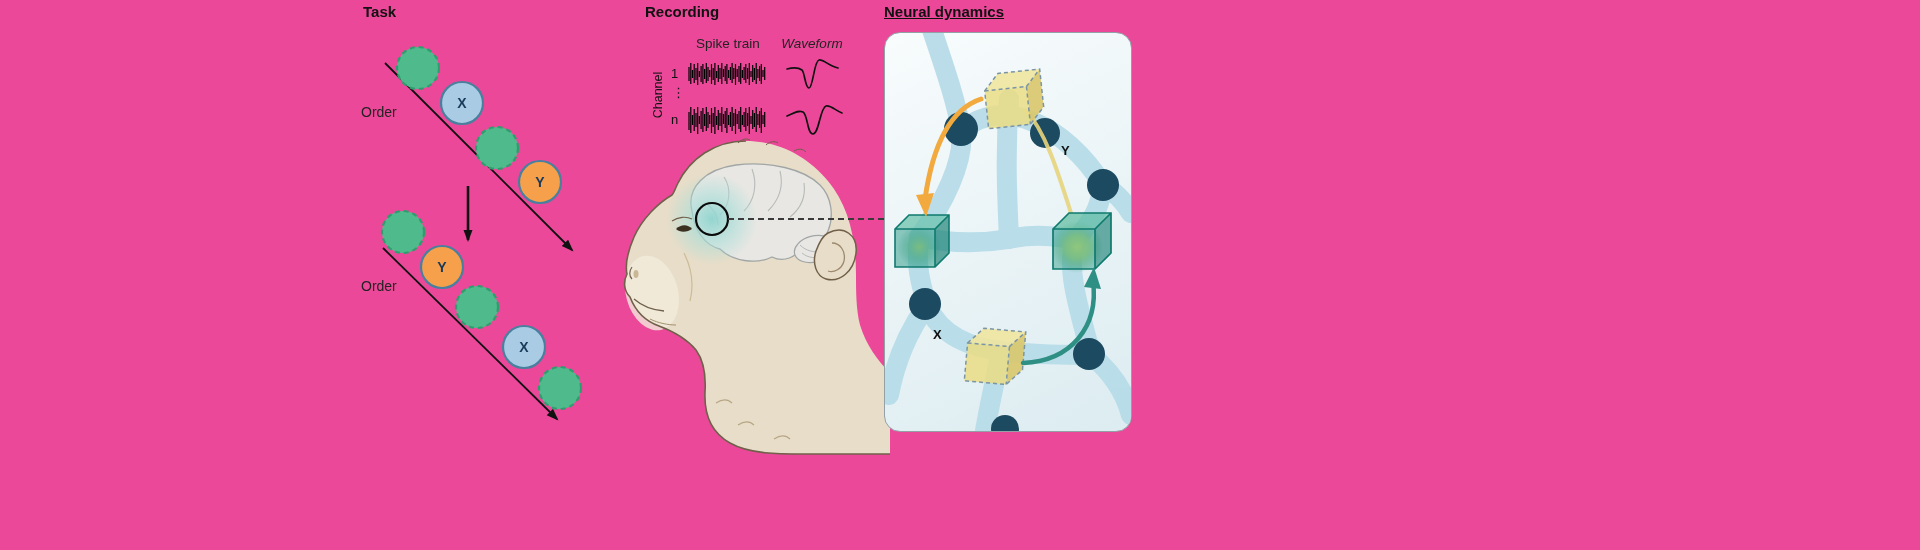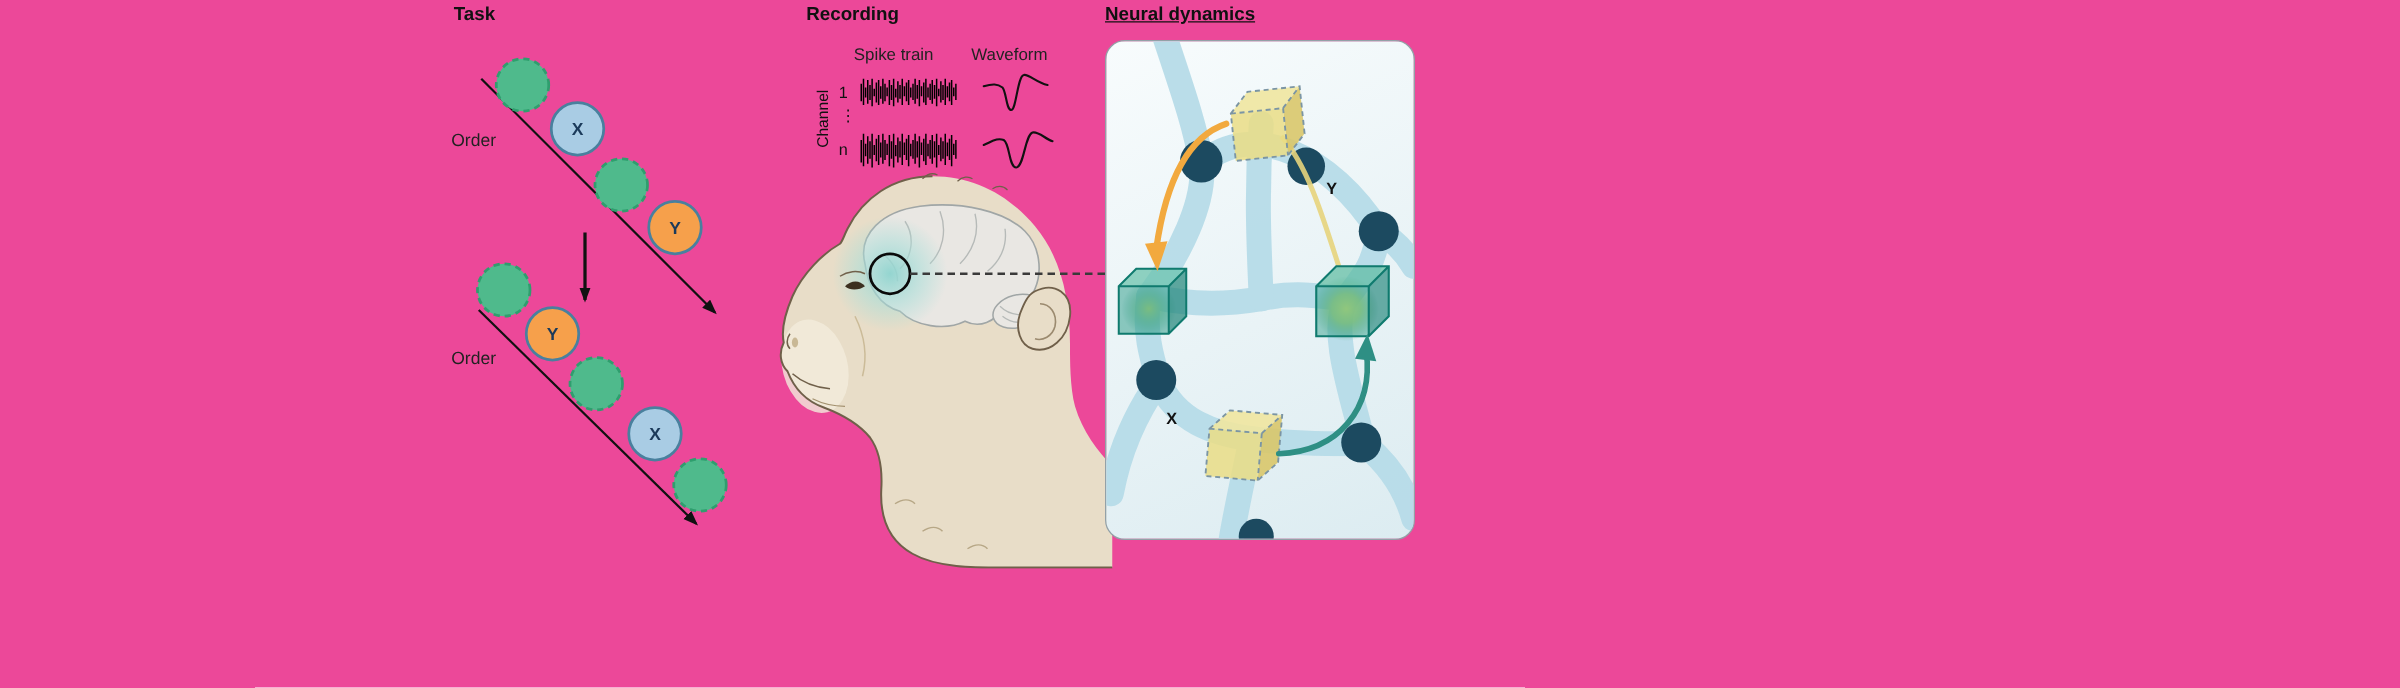--- a/index.html
+++ b/index.html
@@ -1,21 +1,21 @@
 <!DOCTYPE html>
 <html><head>
 <meta charset="utf-8">
 <style>
   html,body{margin:0;padding:0;background:#ffffff;}
   #fig{position:relative;width:1920px;height:550px;background:#ec4899;
        font-family:"Liberation Sans",sans-serif;overflow:hidden;}
   .abs{position:absolute;}
   .panel-title{font-size:15px;font-weight:bold;color:#111;white-space:nowrap;}
   .order{font-size:14px;color:#222;}
-  .collbl{font-size:13.5px;color:#222;text-align:left;}
+  .collbl{font-size:13.5px;color:#222;text-align:center;}
   .chnum{font-size:13px;color:#111;}
   .dots{font-size:13px;color:#111;line-height:1;}
   .channel{font-size:12.5px;color:#111;transform:rotate(-90deg);transform-origin:center;text-align:center;}
   #neural-panel{left:884px;top:32px;width:246px;height:398px;
        border:1.5px solid #93a1a7;border-radius:16px;
        background:linear-gradient(155deg,#f8fcfd 0%,#e9f3f6 55%,#dcecf1 100%);
        overflow:hidden;}
   .dash-line{border-top:2px dashed #3a3a3a;height:0;}
   svg{display:block;}
   svg text{font-family:"Liberation Sans",sans-serif;}
@@ -58,21 +58,21 @@
       <circle cx="82" cy="237" r="21" fill="#f6a04b" stroke="#49809e" stroke-width="2.2"></circle>
       <text x="82" y="242" text-anchor="middle" font-size="14" font-weight="bold" fill="#1b3a5a">Y</text>
       <circle cx="117" cy="277" r="21" fill="#4fba8c" stroke="#2f9e6e" stroke-width="2.2" stroke-dasharray="5 4"></circle>
       <circle cx="164" cy="317" r="21" fill="#a9cce4" stroke="#49809e" stroke-width="2.2"></circle>
       <text x="164" y="322" text-anchor="middle" font-size="14" font-weight="bold" fill="#1b3a5a">X</text>
       <circle cx="200" cy="358" r="21" fill="#4fba8c" stroke="#2f9e6e" stroke-width="2.2" stroke-dasharray="5 4"></circle>
     </g>
   </svg>
 
   <div class="abs collbl" style="left:683px;top:36px;width:90px;">Spike train</div>
-  <div class="abs collbl" style="left:777px;top:36px;width:70px;">Waveform</div>
+  <div class="abs collbl" style="left:777px;top:36px;width:70px;font-style:italic;">Waveform</div>
 
   <div class="abs channel" style="left:630px;top:88px;width:56px;">Channel</div>
   <div class="abs chnum" style="left:671px;top:66px;">1</div>
   <div class="abs dots" style="left:672px;top:86px;">⋮</div>
   <div class="abs chnum" style="left:671px;top:112px;">n</div>
 
   <svg class="abs" style="left:688px;top:62px;" width="80" height="26" viewBox="0 0 80 26">
     <path stroke="#000" stroke-width="1.2" fill="none" d="M1 5V19M2.8 1V22M4.5 8V16M6.2 2V21M8 6V18M9.7 1V23M11.4 9V15M13.1 4V20M14.9 2V22M16.6 7V17M18.3 1V21M20 5V19M21.7 8V15M23.5 2V22M25.2 6V18M26.9 1V23M28.6 9V16M30.3 3V20M32 6V17M33.8 1V22M35.5 7V15M37.2 4V19M38.9 2V22M40.6 8V16M42.4 5V18M44.1 1V21M45.8 6V17M47.5 2V23M49.2 7V15M51 4V20M52.7 1V22M54.4 8V16M56.1 5V18M57.8 2V21M59.6 6V17M61.3 1V23M63 9V15M64.7 3V20M66.4 6V18M68.2 1V22M69.9 7V16M71.6 4V19M73.3 2V22M75 8V15M76.7 5V18"></path>
   </svg>
   <svg class="abs" style="left:688px;top:106px;" width="80" height="30" viewBox="0 0 80 30">

